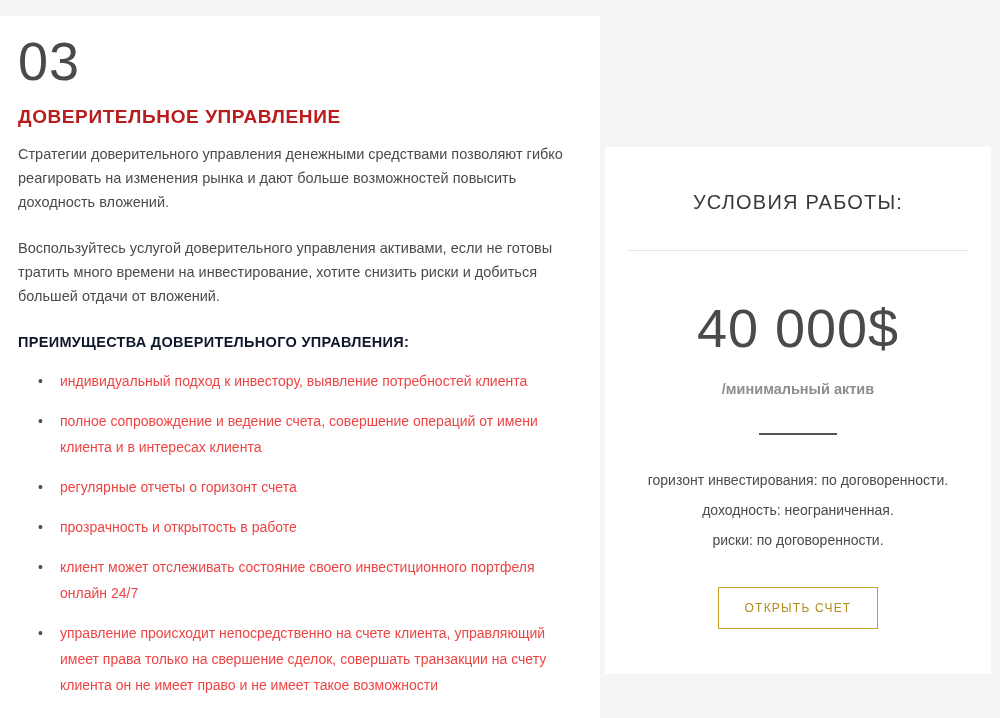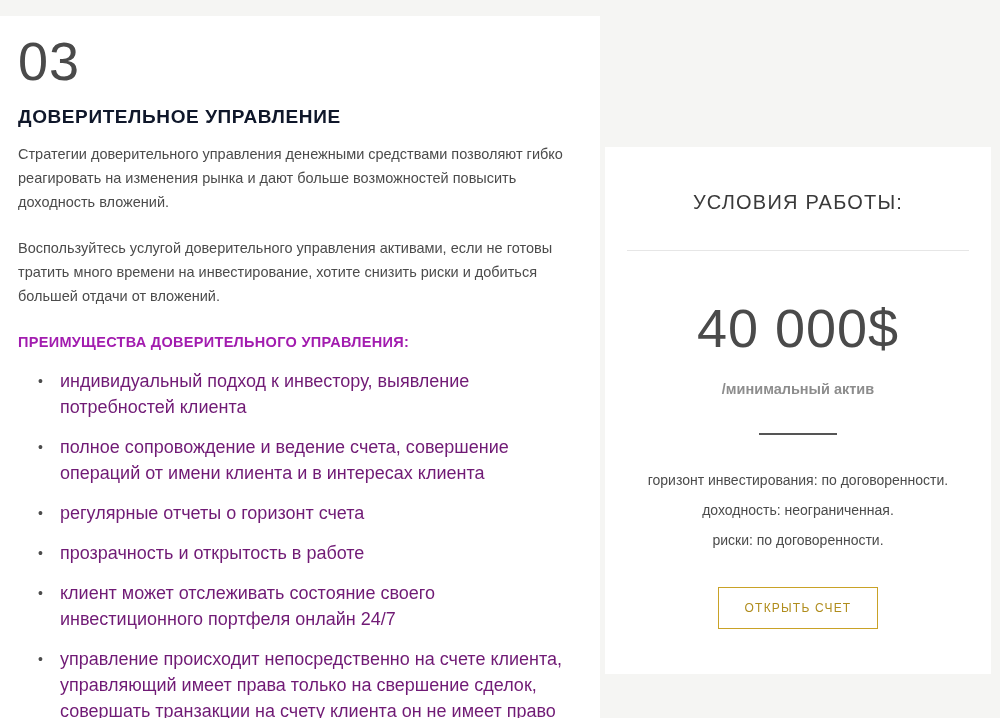--- a/index.html
+++ b/index.html
@@ -41,50 +41,50 @@
     letter-spacing: 1px;
     line-height: 1;
     margin: 8px 0 0 0;
     padding-top: 10px;
   }
 
   .section-title {
     font-size: 19px;
     font-weight: bold;
     letter-spacing: 0.6px;
-    color: #0f172a;
+    color: #b91c1c;
     margin: 18px 0 14px 0;
   }
 
   .para {
     font-size: 14.5px;
     line-height: 24px;
     color: #4b4b4b;
     margin: 0 0 22px 0;
     max-width: 560px;
   }
 
   .subtitle {
     font-size: 14.5px;
     font-weight: bold;
     letter-spacing: 0.3px;
-    color: #a21caf;
+    color: #0f172a;
     margin: 26px 0 18px 0;
   }
 
   ul.bullets {
     list-style: none;
     margin: 0;
     padding: 0 0 0 20px;
   }
   ul.bullets li {
     position: relative;
-    font-size: 18px;
+    font-size: 14px;
     line-height: 26px;
-    color: #701a75;
+    color: #ef4444;
     margin-bottom: 14px;
     padding-left: 22px;
     max-width: 545px;
   }
   ul.bullets li:before {
     content: "\2022";
     position: absolute;
     left: 0;
     top: 0;
     font-size: 14px;

